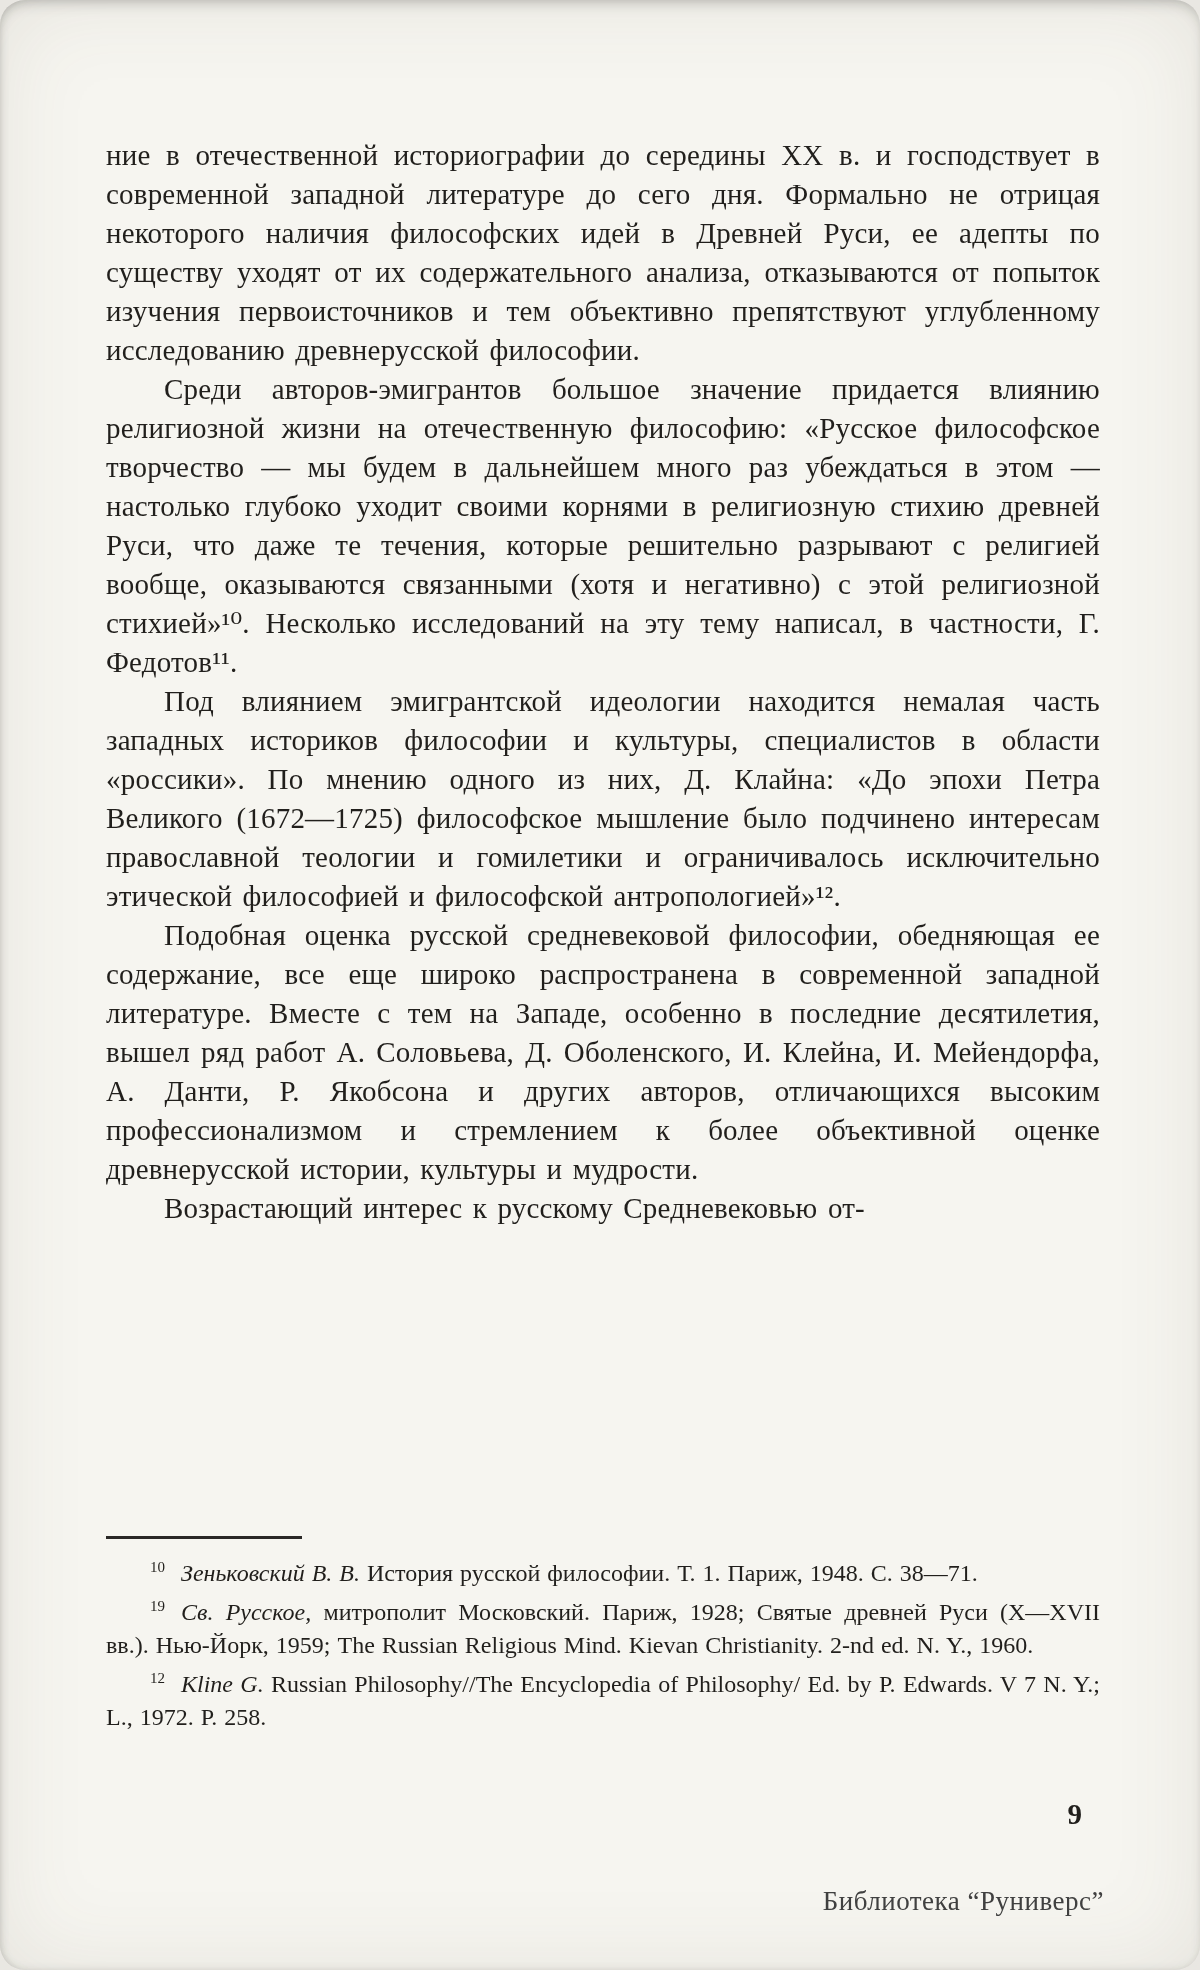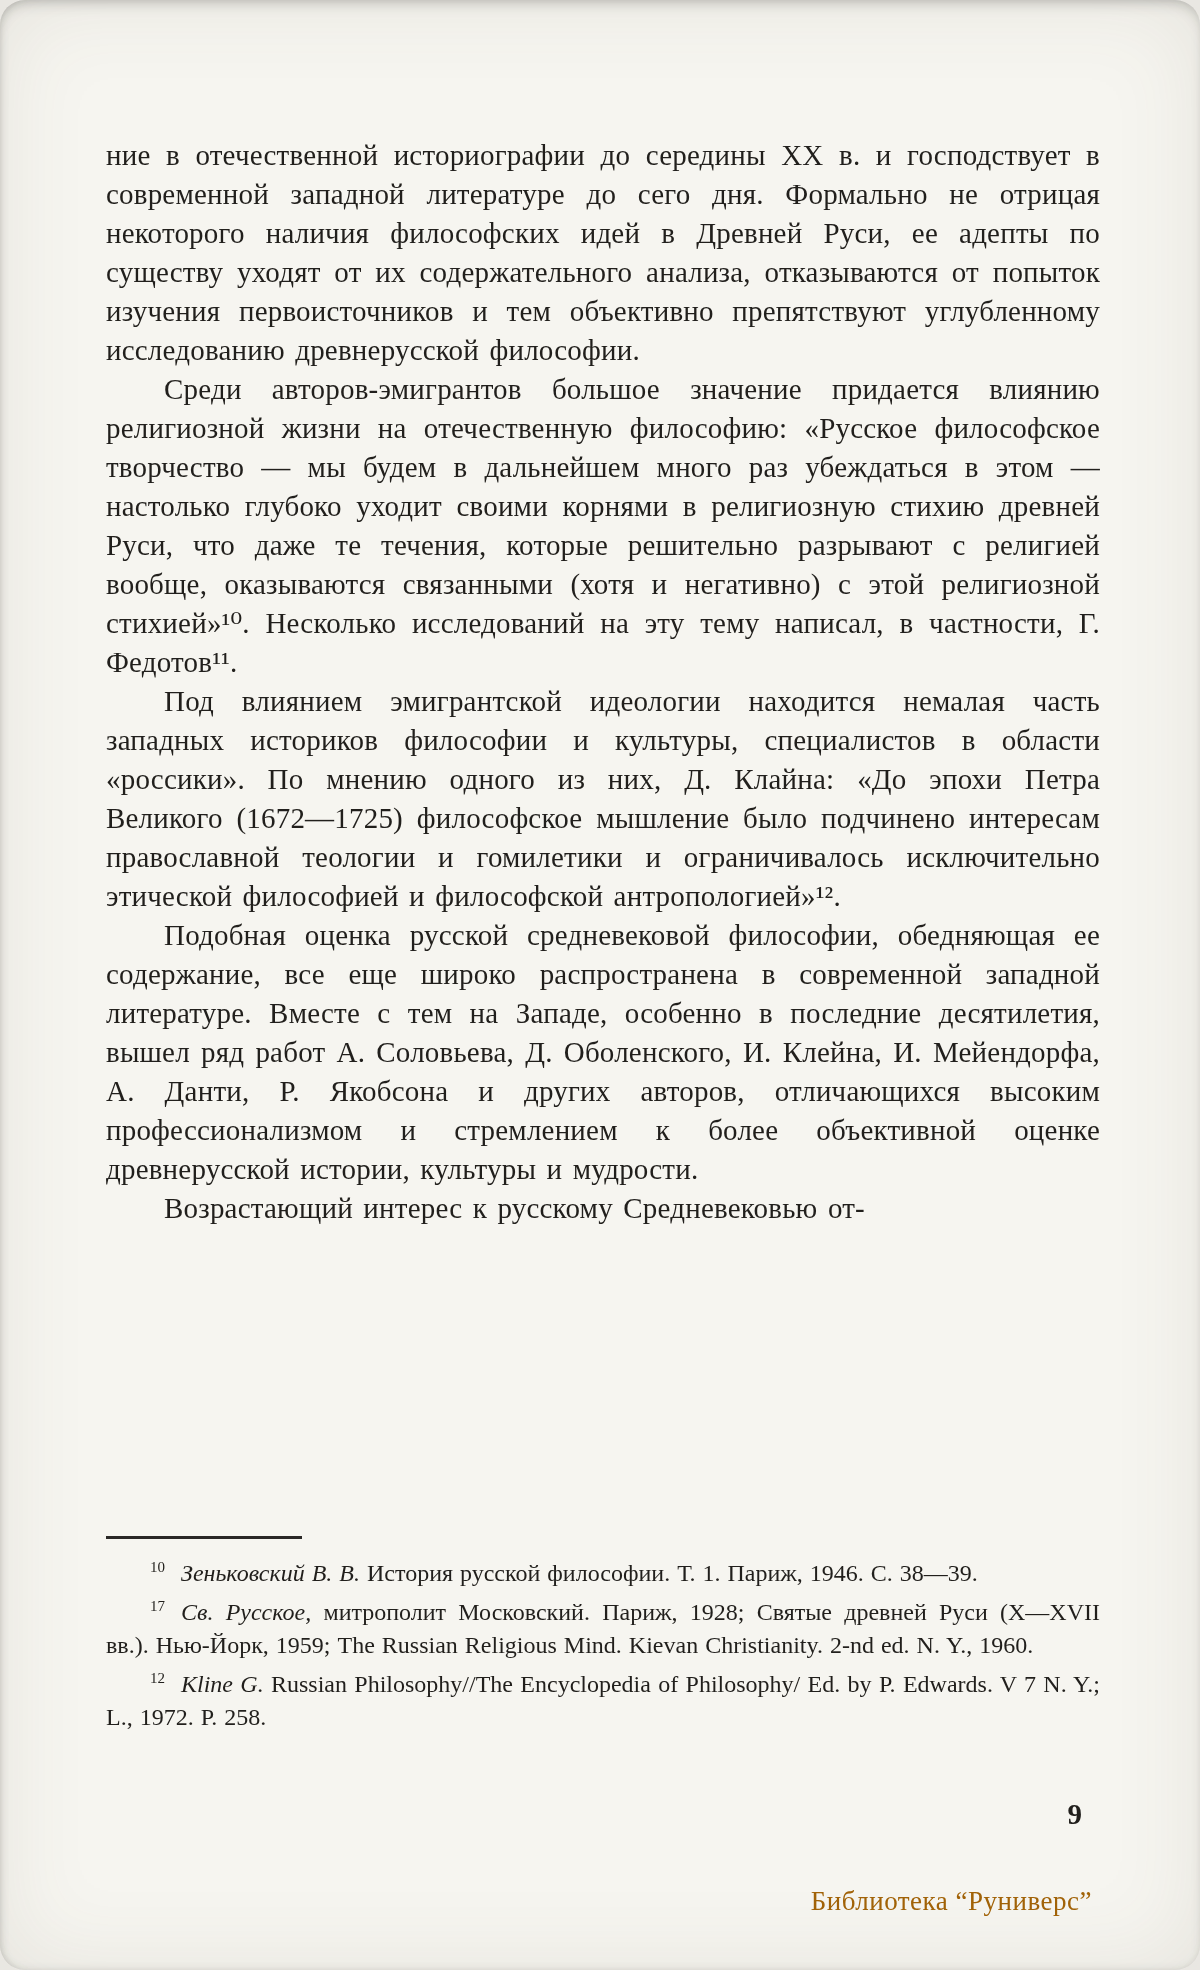--- a/index.html
+++ b/index.html
@@ -73,45 +73,45 @@
   .page-number {
     position: absolute;
     top: 1798px;
     right: 118px;
     font-size: 29px;
     font-weight: bold;
   }
   .watermark {
     position: absolute;
     top: 1886px;
-    right: 108px;
+    right: 96px;
     font-size: 27px;
-    color: #a16207;
+    color: #404040;
     letter-spacing: 0.5px;
   }
 </style>
 </head>
 <body>
 
 <div class="page">
 
   <div class="text-block">
     <p class="para no-indent">ние в отечественной историографии до середины XX в. и господствует в современной западной литературе до сего дня. Формально не отрицая некоторого наличия философских идей в Древней Руси, ее адепты по существу уходят от их содержательного анализа, отказываются от попыток изучения первоисточников и тем объективно препятствуют углубленному исследованию древнерусской философии.</p>
     <p class="para">Среди авторов-эмигрантов большое значение придается влиянию религиозной жизни на отечественную философию: «Русское философское творчество — мы будем в дальнейшем много раз убеждаться в этом — настолько глубоко уходит своими корнями в религиозную стихию древней Руси, что даже те течения, которые решительно разрывают с религией вообще, оказываются связанными (хотя и негативно) с этой религиозной стихией»¹⁰. Несколько исследований на эту тему написал, в частности, Г. Федотов¹¹.</p>
     <p class="para">Под влиянием эмигрантской идеологии находится немалая часть западных историков философии и культуры, специалистов в области «россики». По мнению одного из них, Д. Клайна: «До эпохи Петра Великого (1672—1725) философское мышление было подчинено интересам православной теологии и гомилетики и ограничивалось исключительно этической философией и философской антропологией»¹².</p>
     <p class="para">Подобная оценка русской средневековой философии, обедняющая ее содержание, все еще широко распространена в современной западной литературе. Вместе с тем на Западе, особенно в последние десятилетия, вышел ряд работ А. Соловьева, Д. Оболенского, И. Клейна, И. Мейендорфа, А. Данти, Р. Якобсона и других авторов, отличающихся высоким профессионализмом и стремлением к более объективной оценке древнерусской истории, культуры и мудрости.</p>
     <p class="para">Возрастающий интерес к русскому Средневековью от-</p>
   </div>
 
   <div class="footnotes">
     <div class="fn-rule"></div>
 
-    <p class="fn"><sup class="fn-marker">10</sup><i class="fn-author">Зеньковский В. В.</i><span> История русской философии. Т. 1. Париж, 1946. С. 38—39.</span></p>
+    <p class="fn"><sup class="fn-marker">10</sup><i class="fn-author">Зеньковский В. В.</i><span> История русской философии. Т. 1. Париж, 1948. С. 38—71.</span></p>
 
-    <p class="fn"><sup class="fn-marker">17</sup><i class="fn-author">Св. Русское,</i><span> митрополит Московский. Париж, 1928; Святые древней Руси (X—XVII вв.). Нью-Йорк, 1959; The Russian Religious Mind. Kievan Christianity. 2-nd ed. N. Y., 1960.</span></p>
+    <p class="fn"><sup class="fn-marker">19</sup><i class="fn-author">Св. Русское,</i><span> митрополит Московский. Париж, 1928; Святые древней Руси (X—XVII вв.). Нью-Йорк, 1959; The Russian Religious Mind. Kievan Christianity. 2-nd ed. N. Y., 1960.</span></p>
 
     <p class="fn"><sup class="fn-marker">12</sup><i class="fn-author">Kline G.</i><span> Russian Philosophy//The Encyclopedia of Philosophy/ Ed. by P. Edwards. V 7 N. Y.; L., 1972. P. 258.</span></p>
   </div>
 
   <div class="page-number">9</div>
 
   <div class="watermark">Библиотека “Руниверс”</div>
 
 </div>
 

